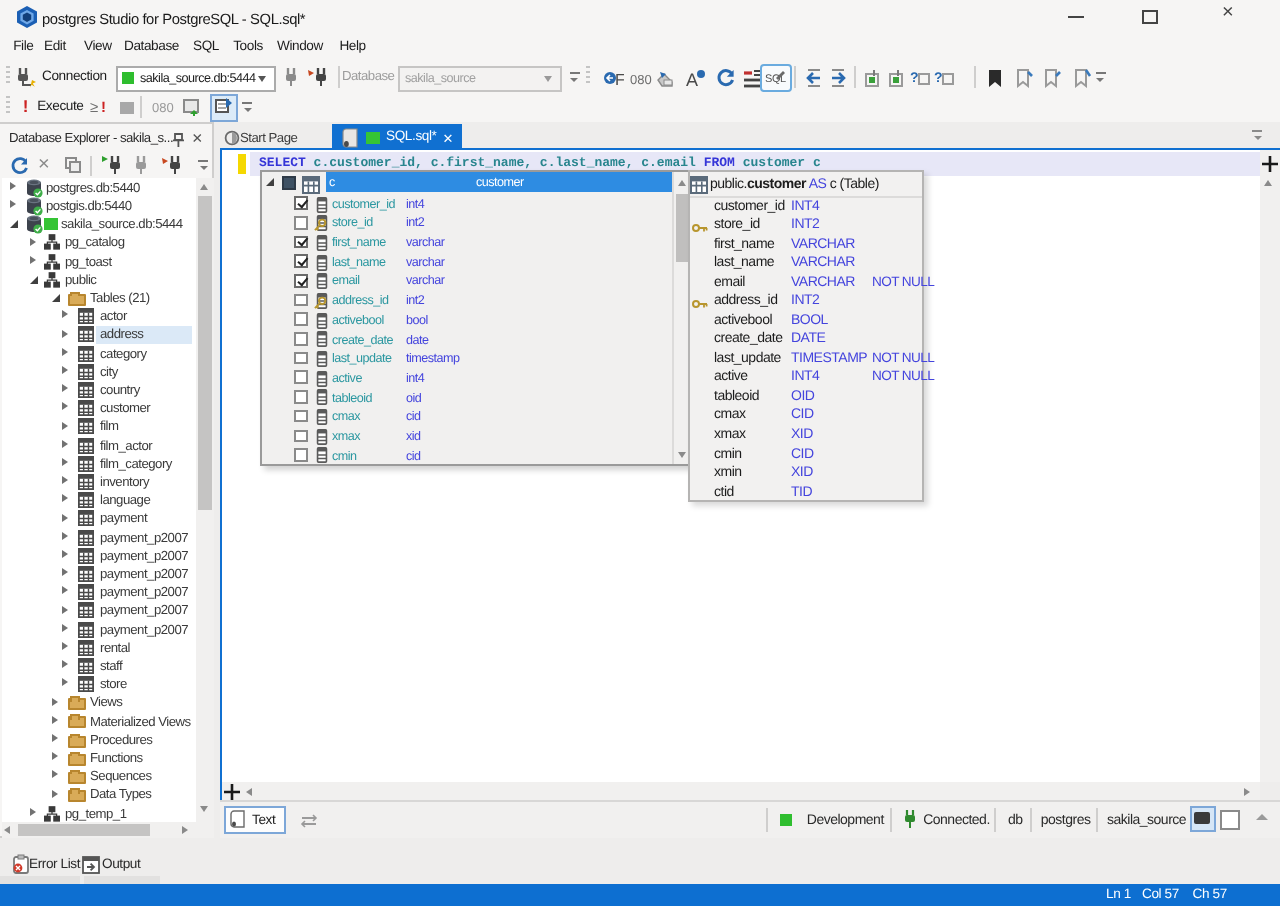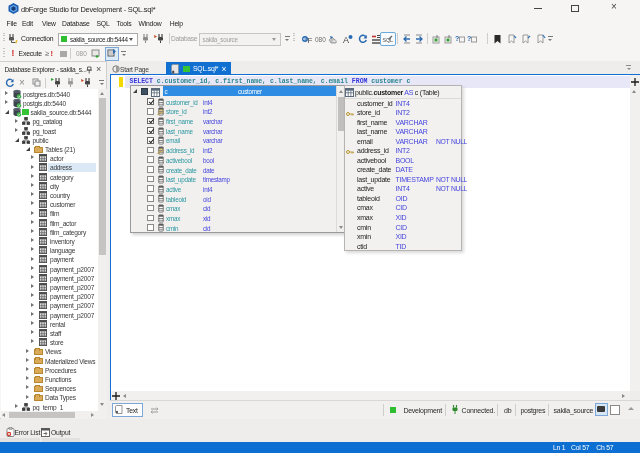--- a/index.html
+++ b/index.html
@@ -18,21 +18,21 @@
 .ckc:after{content:"";position:absolute;left:0.8px;top:0.6px;width:3.5px;height:2px;border-left:1.3px solid #222;border-bottom:1.3px solid #222;transform:rotate(-50deg)}
 .mono{font-family:"Liberation Mono",monospace}
 </style></head><body>
 
 <div class="a" style="left:0;top:0;width:640px;height:17px;background:#f6f5f4"></div>
 <svg class="a" style="left:8px;top:3px" width="11" height="11" viewBox="0 0 11 11">
     <polygon points="5.5,0 10.5,2.8 10.5,8.2 5.5,11 0.5,8.2 0.5,2.8" fill="#1b5fb4"></polygon>
     <polygon points="5.5,2 8.8,3.8 8.8,7.4 5.5,9.2 2.2,7.4 2.2,3.8" fill="#6fa8e8"></polygon>
     <polygon points="5.5,3.2 7.6,4.4 7.6,6.8 5.5,8 3.4,6.8 3.4,4.4" fill="#123f7a"></polygon>
   </svg>
-<div class="a" style="left:21px;top:4.5px;color:#1a1a1a;font-size:7.4px;letter-spacing:-0.2px">dbForge Studio for Development - SQL.sql*</div>
+<div class="a" style="left:21px;top:4.5px;color:#1a1a1a;font-size:7.4px;letter-spacing:-0.2px">postgres Studio for PostgreSQL - SQL.sql*</div>
 <div class="a" style="left:534px;top:8px;width:8px;height:1.3px;background:#444"></div>
 <div class="a" style="left:571px;top:4.5px;width:8px;height:7px;border:1.2px solid #444"></div>
 <div class="a" style="left:611px;top:1px;color:#444;font-size:10px">×</div>
 <div class="a" style="left:0;top:17px;width:640px;height:14px;background:#f6f5f4"></div>
 <div class="a u" style="left:6.6px;top:20px;color:#1c1c1c">File</div>
 <div class="a u" style="left:22px;top:20px;color:#1c1c1c">Edit</div>
 <div class="a u" style="left:42px;top:20px;color:#1c1c1c">View</div>
 <div class="a u" style="left:62px;top:20px;color:#1c1c1c">Database</div>
 <div class="a u" style="left:96.5px;top:20px;color:#1c1c1c">SQL</div>
 <div class="a u" style="left:116.6px;top:20px;color:#1c1c1c">Tools</div>

